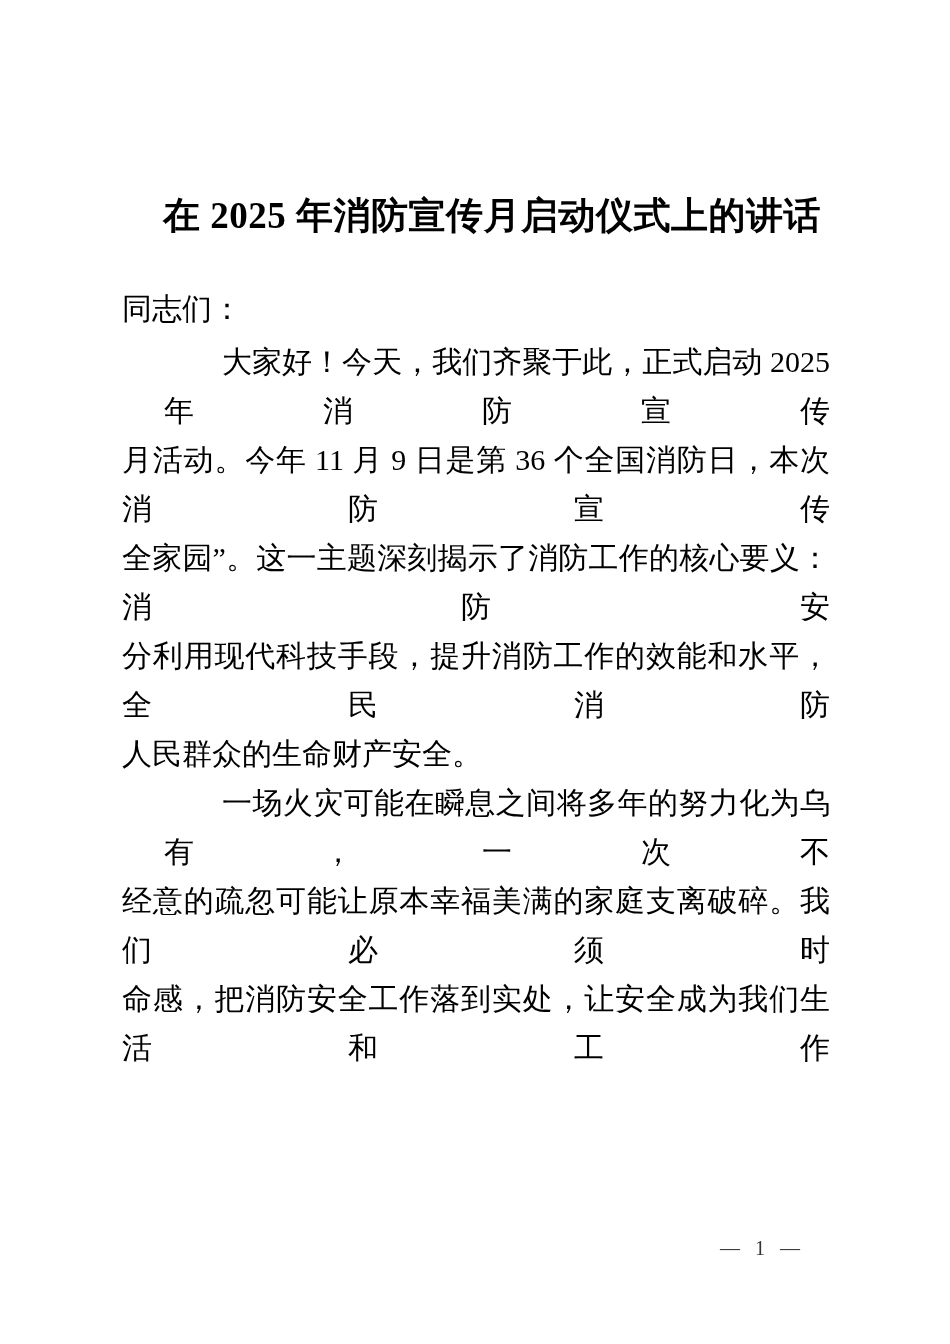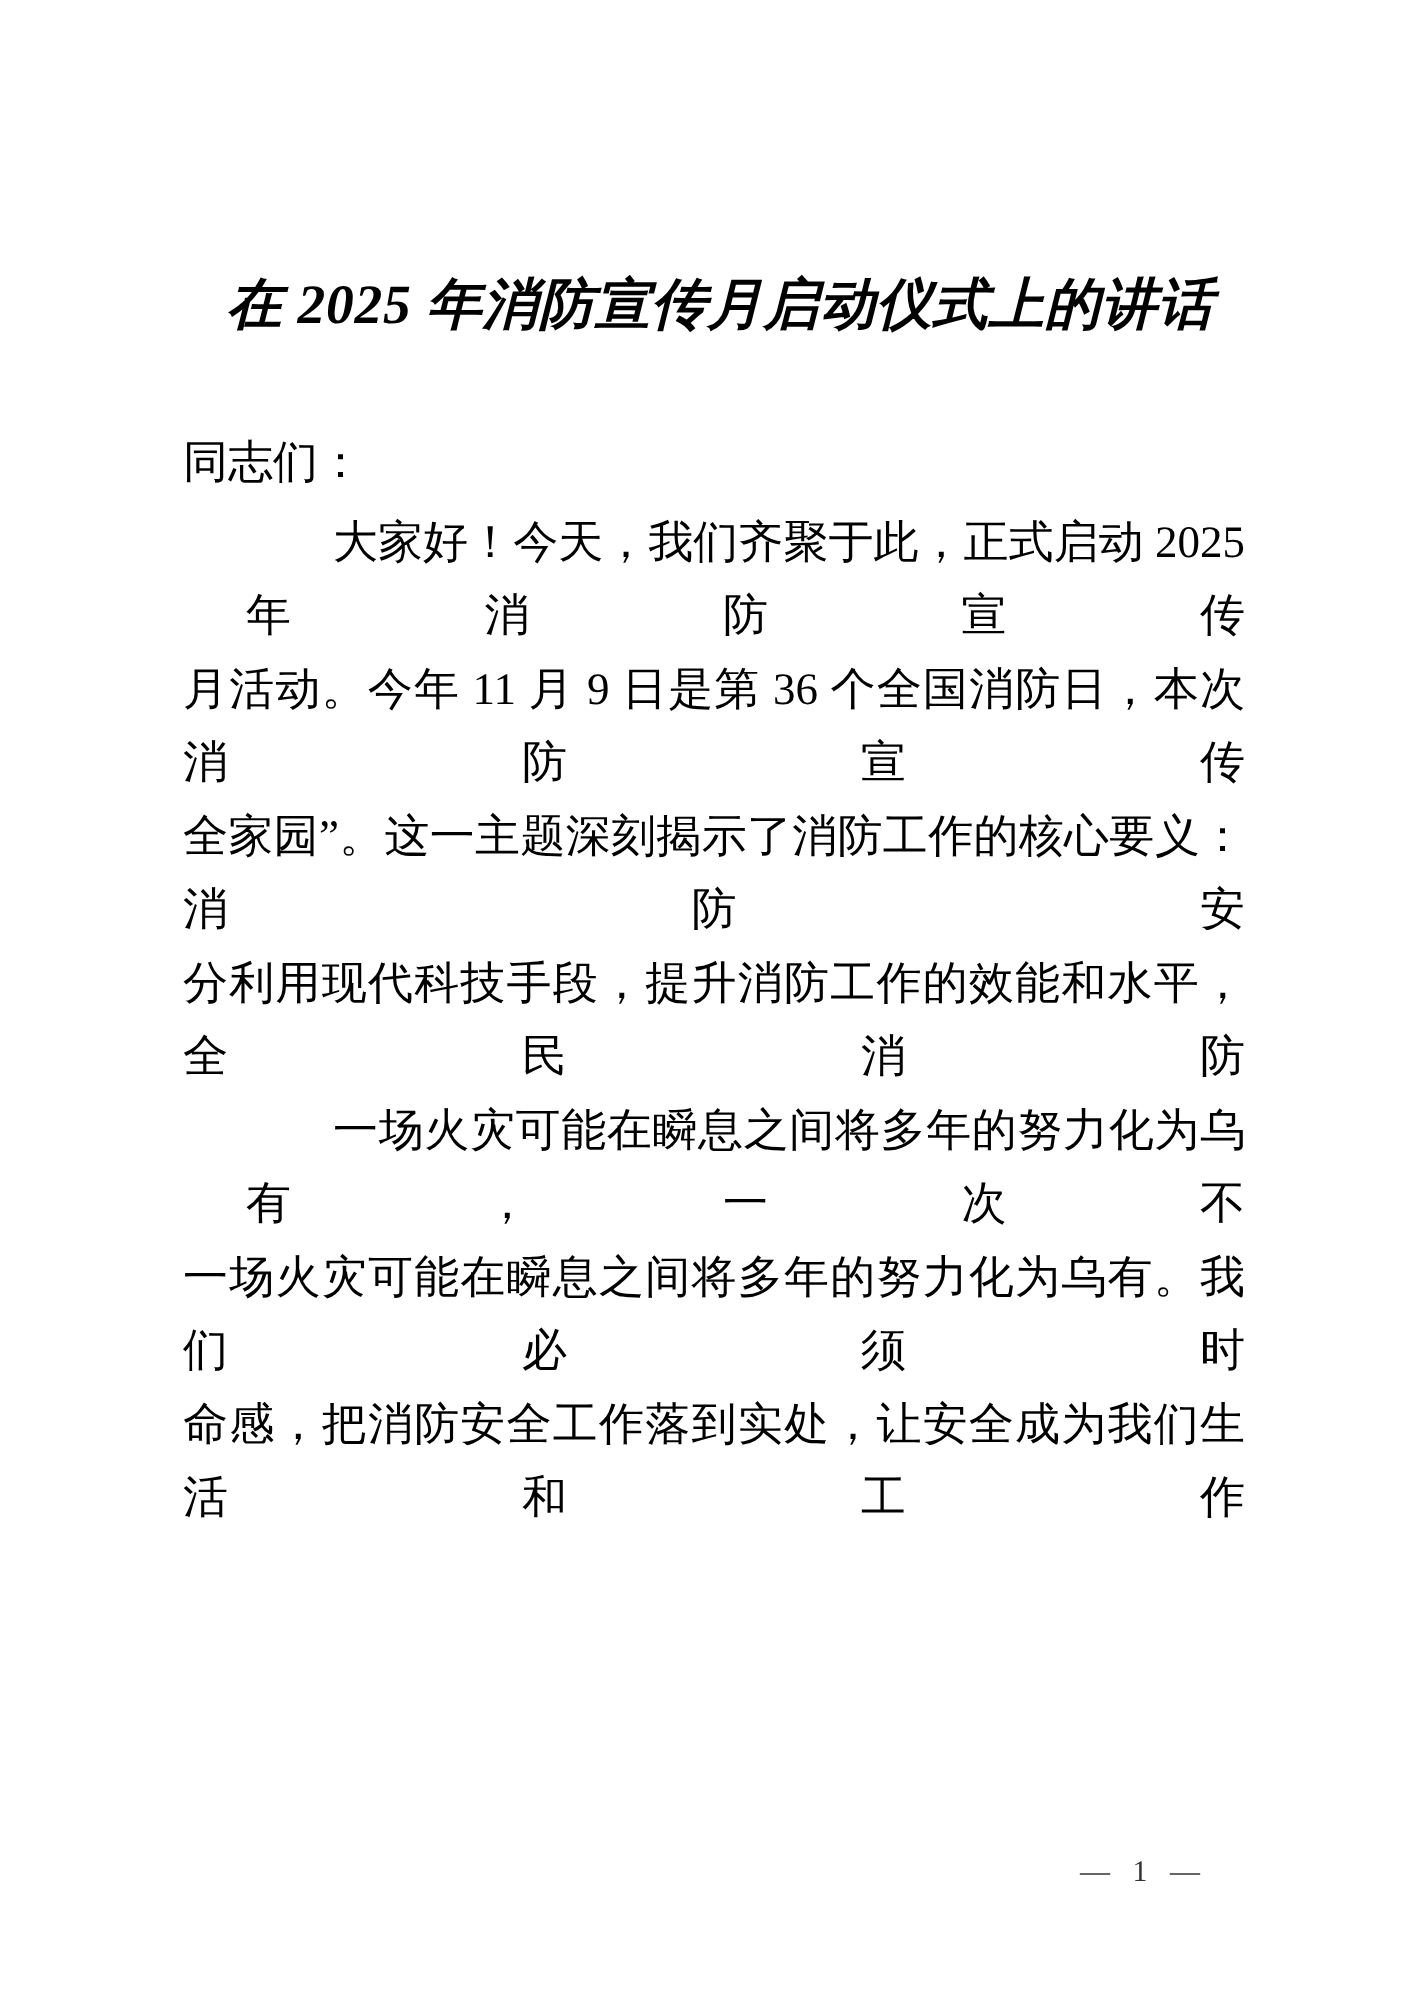--- a/index.html
+++ b/index.html
@@ -7,28 +7,27 @@
     position:relative;
     width:950px;height:1344px;
     margin:0 auto;
     background:#ffffff;
     color:#000;
     overflow:hidden;
   }
   .doc-title{
     position:absolute;
     left:122px;top:176px;width:708px;
-    margin:4px;
+    margin:16px;
     font-family:"Liberation Serif","DejaVu Serif",serif;
     font-weight:700;
     font-size:37px;line-height:48px;
     text-align:center;
     letter-spacing:0.5px;
     white-space:nowrap;
-    font-style:italic;
   }
   .content{
     position:absolute;
     left:122px;top:284px;width:708px;
     font-family:"Liberation Serif","DejaVu Serif",sans-serif;
     font-size:30px;line-height:49px;
   }
   .line{min-height:49px;}
   
   .jl{text-align:justify;text-align-last:justify;text-justify:inter-character;}
@@ -54,25 +53,26 @@
 
   <div class="content">
 
     <div class="line salutation">同志们：</div>
 
     <div class="para">
       <div class="line jl ind">大家好！今天，我们齐聚于此，正式启动 2025 年消防宣传</div>
       <div class="line jl">月活动。今年 11 月 9 日是第 36 个全国消防日，本次消防宣传</div>
       <div class="line jl">全家园”。这一主题深刻揭示了消防工作的核心要义：消防安</div>
       <div class="line jl">分利用现代科技手段，提升消防工作的效能和水平，全民消防</div>
+      <div class="line">人民群众的生命财产安全。</div>
     </div>
 
     <div class="para">
       <div class="line jl ind">一场火灾可能在瞬息之间将多年的努力化为乌有，一次不</div>
-      <div class="line jl">一场火灾可能在瞬息之间将多年的努力化为乌有。我们必须时</div>
+      <div class="line jl">经意的疏忽可能让原本幸福美满的家庭支离破碎。我们必须时</div>
       <div class="line jl">命感，把消防安全工作落到实处，让安全成为我们生活和工作</div>
 
     </div>
 
   </div>
 
   <div class="footer">
     <span>— 1 —</span>
   </div>
 

